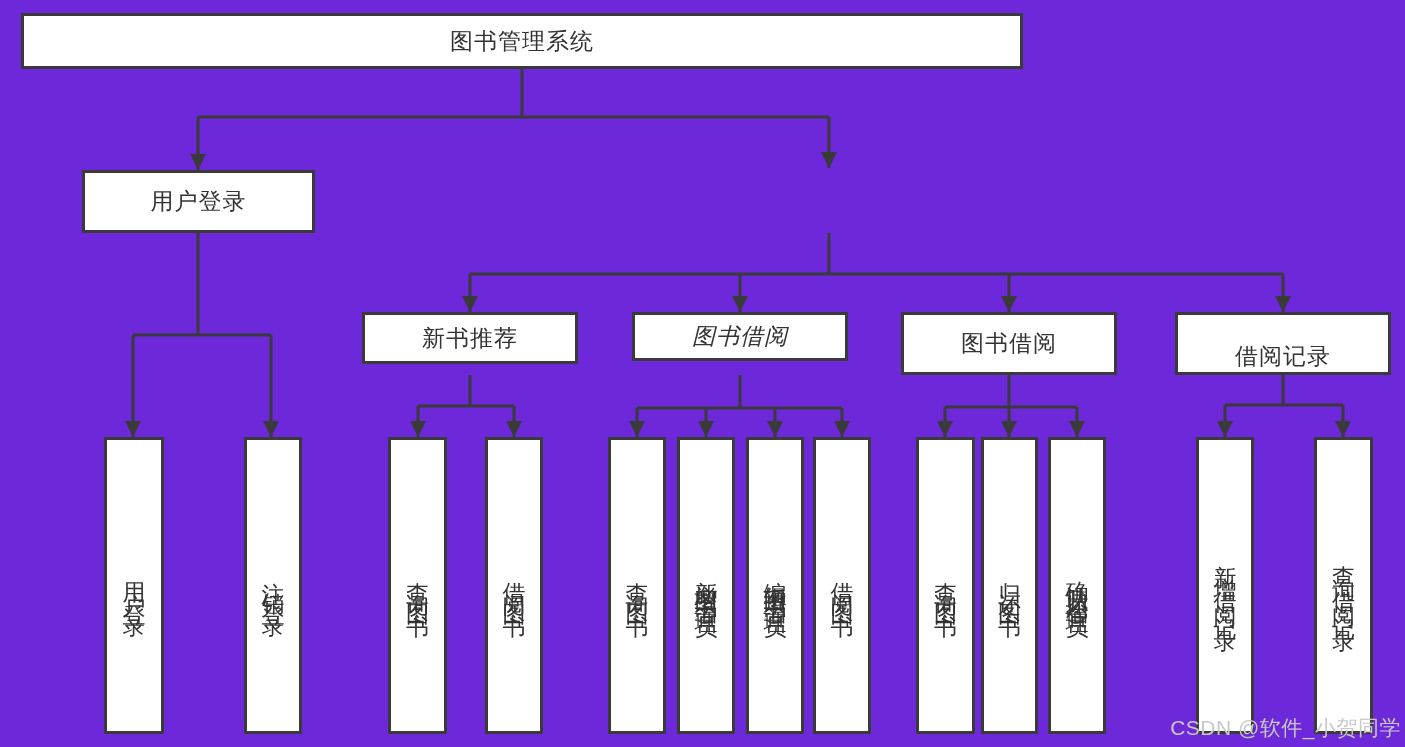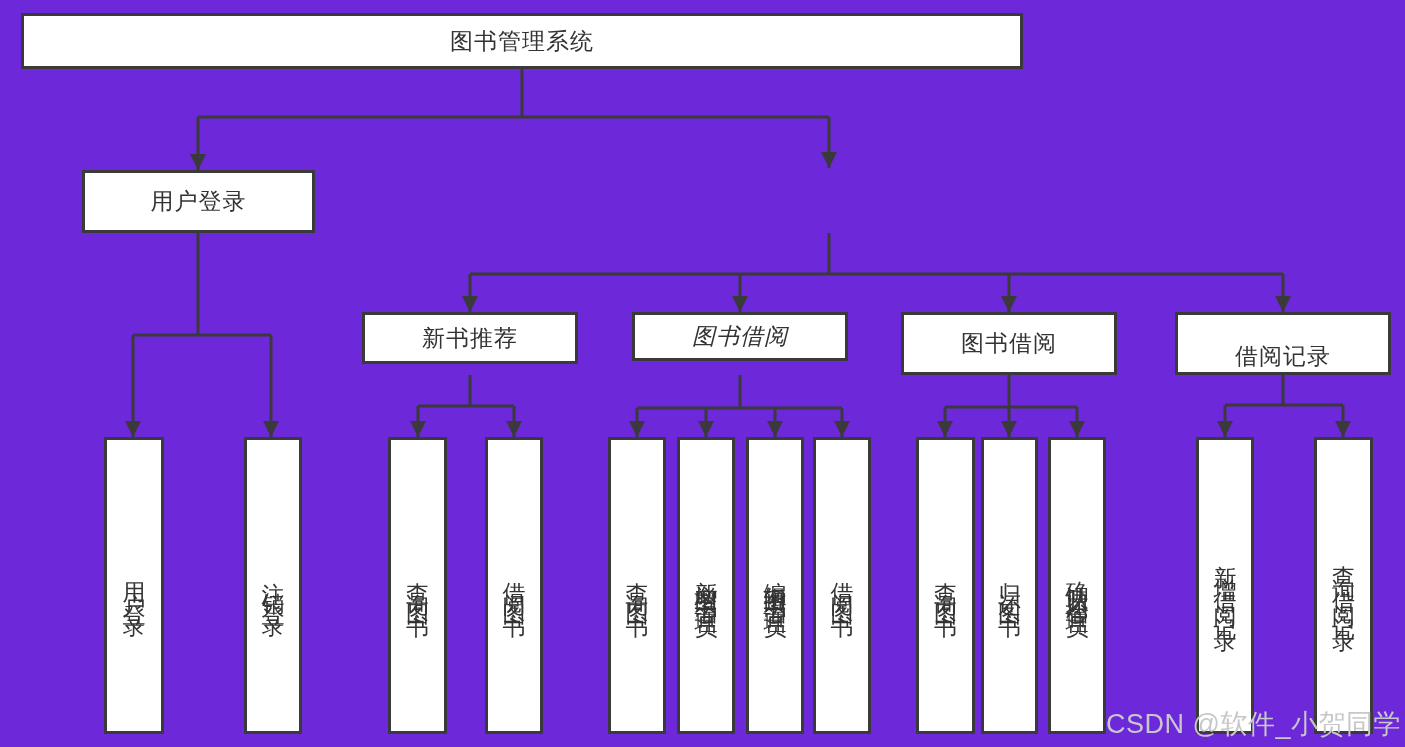--- a/index.html
+++ b/index.html
@@ -31,21 +31,21 @@
     letter-spacing: 11px;
     line-height: 1;
     white-space: nowrap;
   }
   .leaf span.ls-mid   { letter-spacing: 13px; }
   .leaf span.ls-tight { letter-spacing: 5px;  }
   .watermark {
     position: absolute;
     right: 4px;
     bottom: 5px;
-    font-size: 27px;
+    font-size: 21px;
     color: #c8c8cc;
     letter-spacing: 0.5px;
     z-index: 5;
   }
 </style>
 </head>
 <body>
 
 <div class="stage">
 

